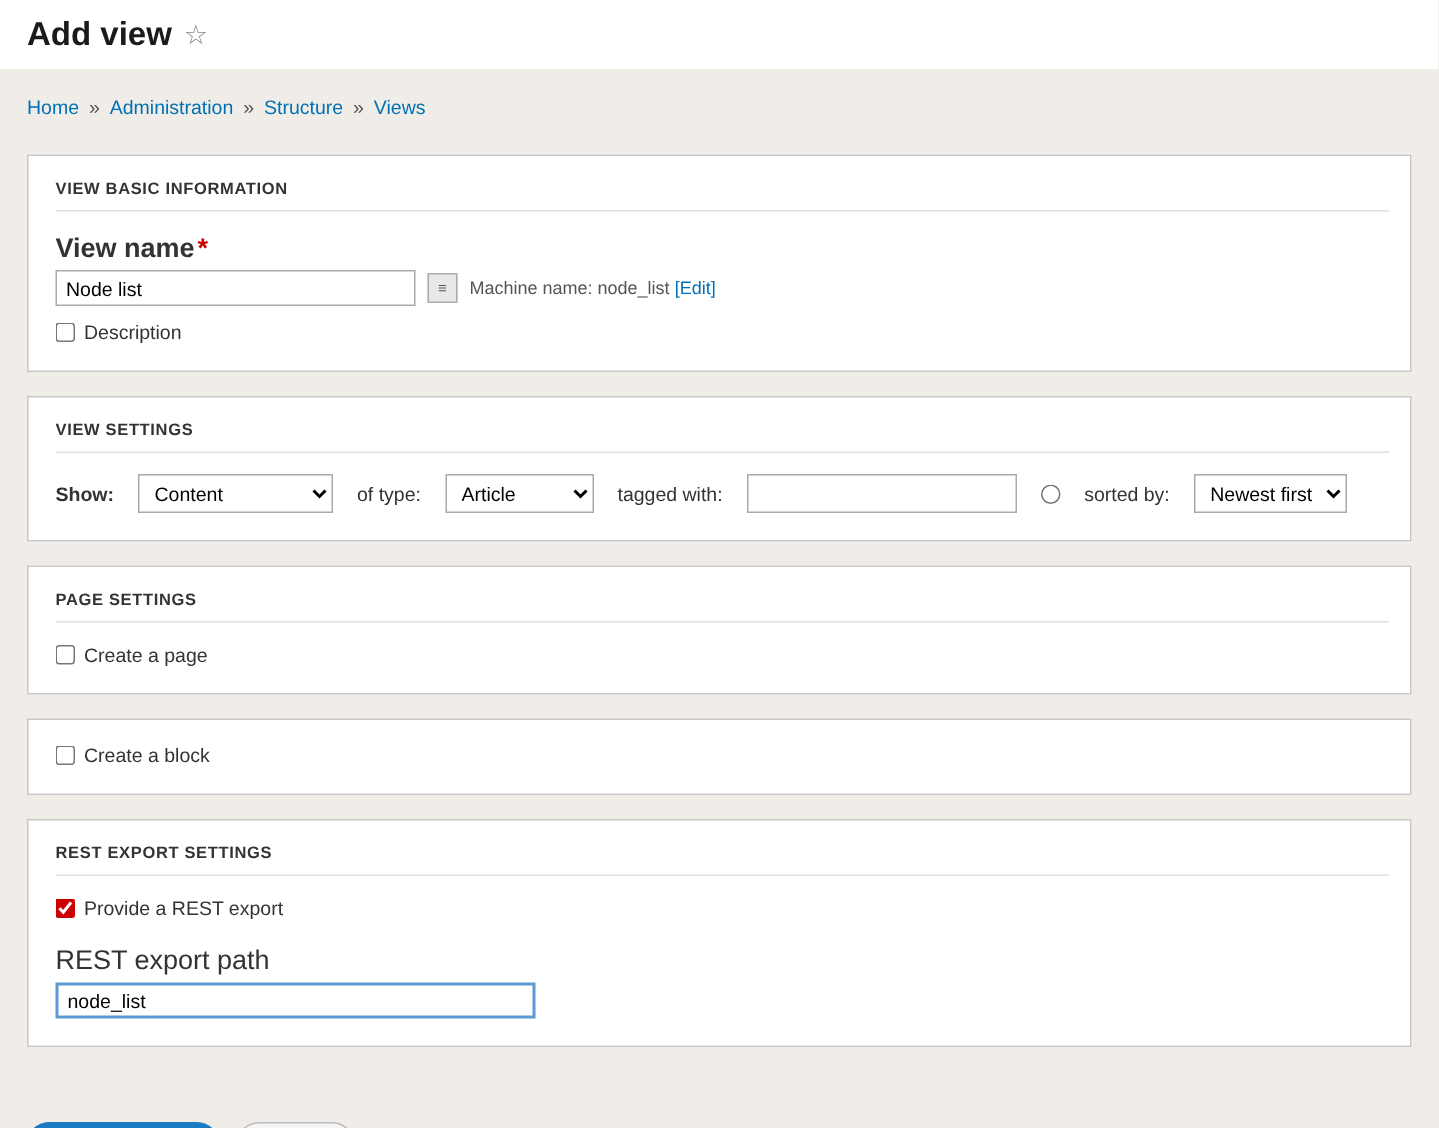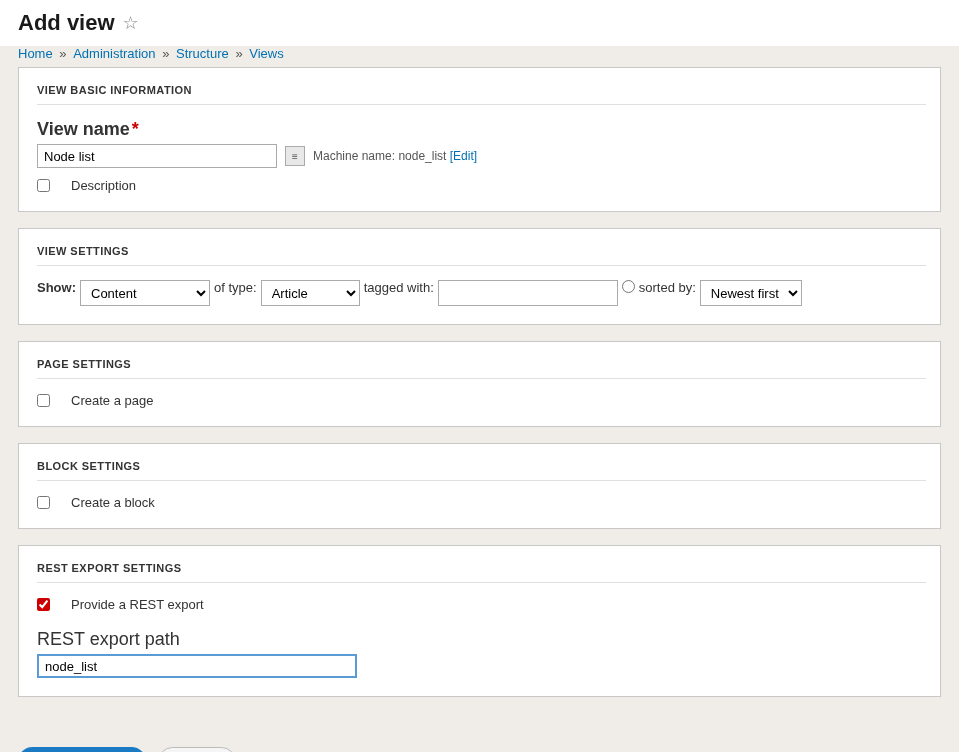--- a/index.html
+++ b/index.html
@@ -20,21 +20,21 @@
       font-size: 22px;
       font-weight: bold;
       color: #1a1a1a;
     }
     .star-icon {
       color: #888;
       font-size: 18px;
       cursor: pointer;
     }
     .breadcrumb {
-      padding: 0 18px;
+      padding: 18px 18px;
       font-size: 13px;
     }
     .breadcrumb a {
       color: #0071b3;
       text-decoration: none;
     }
     .breadcrumb span { color: #555; margin: 0 3px; }
 
     .main-content {
       padding: 6px 18px 20px 18px;
@@ -99,33 +99,34 @@
       color: #555;
     }
     .machine-name-text a {
       color: #0071b3;
       text-decoration: none;
     }
 
     .checkbox-row {
       display: flex;
       align-items: center;
-      gap: 21px;
+      gap: 6px;
       font-size: 13px;
     }
     .checkbox-row input[type="checkbox"] {
       width: 13px;
       height: 13px;
       cursor: pointer;
     }
 
     
     .view-settings-row {
       display: flex;
-      gap: 4px;
+      align-items: center;
+      gap: 16px;
       flex-wrap: wrap;
     }
     .label-inline {
       font-size: 13px;
       font-weight: bold;
     }
     .select-styled {
       border: 1px solid #aaa;
       background: #fff;
       font-size: 13px;
@@ -263,21 +264,20 @@
 
   <div class="section-card">
     <div class="section-title">PAGE SETTINGS</div>
     <div class="checkbox-row">
       <input type="checkbox" id="create-page" style="">
       <label for="create-page">Create a page</label>
     </div>
   </div>
 
   <div class="section-card">
-    <div class="section-title">BLOCK SETTINGS</div>
     <div class="checkbox-row">
       <input type="checkbox" id="create-block" style="">
       <label for="create-block">Create a block</label>
     </div>
   </div>
 
   <div class="section-card">
     <div class="section-title">REST EXPORT SETTINGS</div>
     <div class="checkbox-row">
       <input type="checkbox" id="provide-rest" checked="" style="accent-color: rgb(204, 0, 0);">

